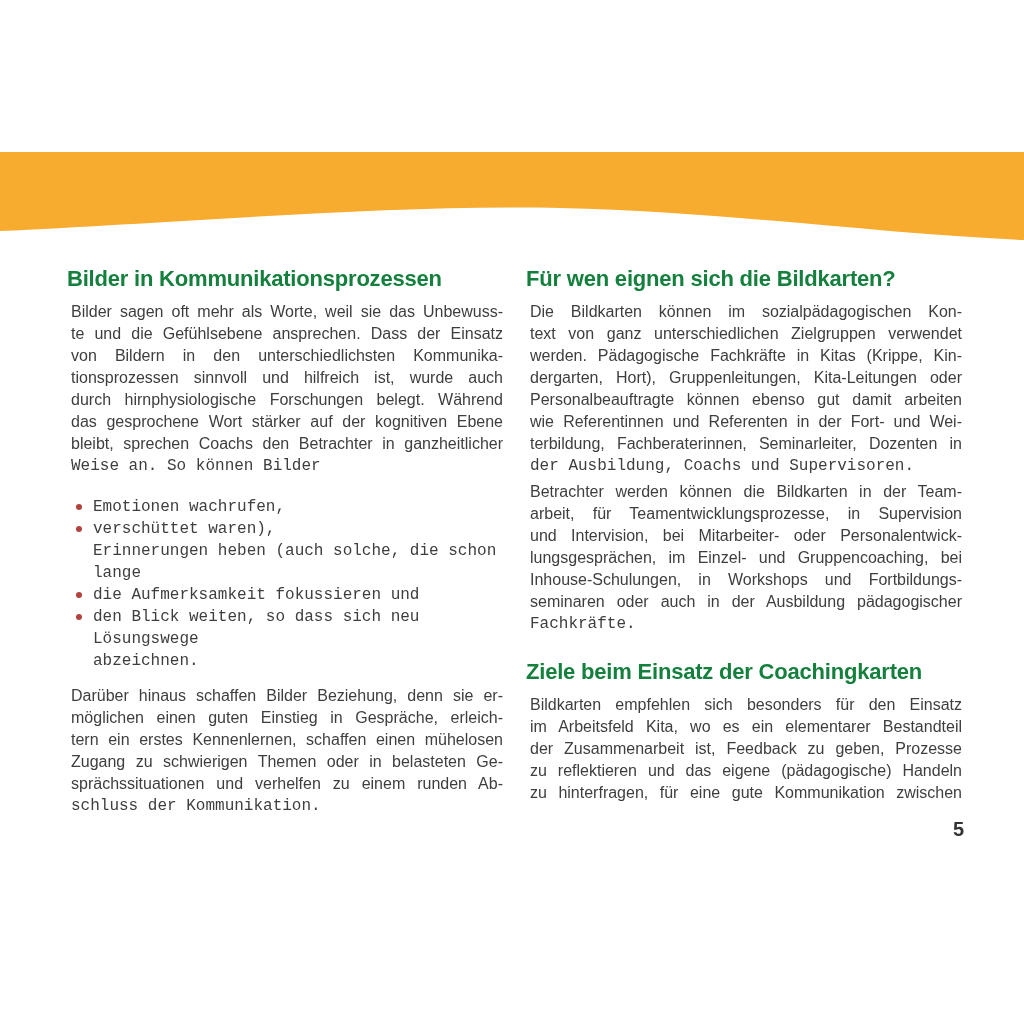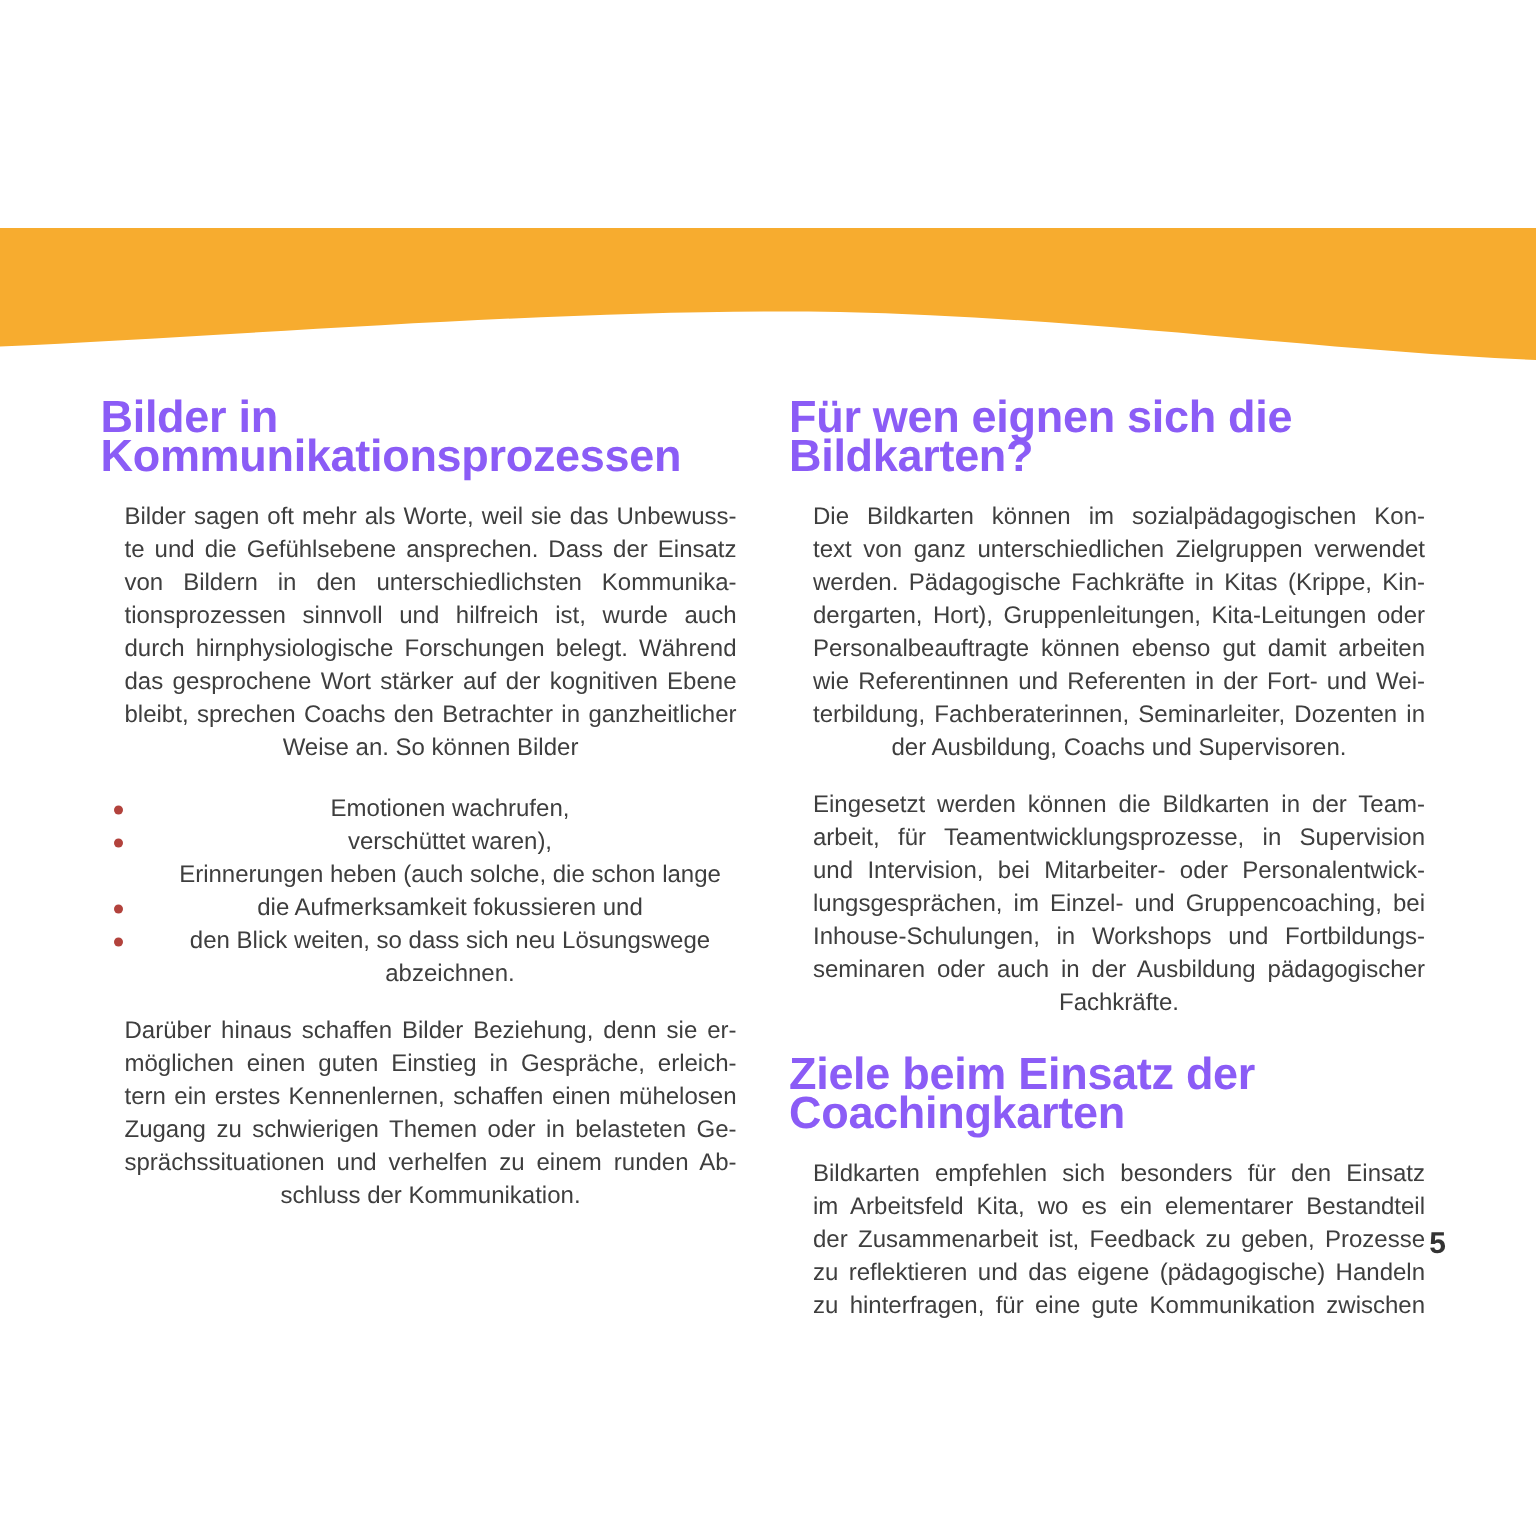--- a/index.html
+++ b/index.html
@@ -2,26 +2,26 @@
 <html><head>
 <meta charset="utf-8">
 <style>
   html,body{margin:0;padding:0;background:#ffffff;}
   .page{position:relative;width:1024px;height:1024px;background:#ffffff;overflow:hidden;
         font-family:"Liberation Sans",sans-serif;}
   .banner{position:absolute;top:152px;left:0;width:1024px;height:90px;display:block;}
   .col{position:absolute;top:266px;width:440px;color:#3e3e3e;font-size:16px;line-height:22px;}
   .col-left{left:67px;}
   .col-right{left:526px;}
-  .hd{margin:0 0 9px 0;font-size:30px;line-height:26px;font-weight:bold;color:#8b5cf6;
+  .hd{margin:0 0 9px 0;font-size:22px;line-height:26px;font-weight:bold;color:#15803d;
       letter-spacing:-0.2px;}
   .hd2{margin-top:24px;}
-  .para{margin:16px;}
+  .para{margin:4px;}
   .jl{text-align:justify;text-align-last:justify;white-space:nowrap;}
-  .pl{text-align:center;}
+  .pl{text-align:left;font-family:Liberation Mono, monospace;}
   .bullets{margin-top:19px;margin-bottom:13px;}
   .bitem{position:relative;padding-left:26px;}
   .dot{position:absolute;left:9px;top:8px;width:6px;height:6px;border-radius:50%;
        background:#b2423c;}
   .pagenum{position:absolute;top:818px;right:60px;font-size:20px;line-height:22px;
            font-weight:bold;color:#333333;}
 </style>
 </head>
 <body>
 
@@ -84,21 +84,21 @@
       <div class="jl">text von ganz unterschiedlichen Zielgruppen verwendet</div>
       <div class="jl">werden. Pädagogische Fachkräfte in Kitas (Krippe, Kin-</div>
       <div class="jl">dergarten, Hort), Gruppenleitungen, Kita-Leitungen oder</div>
       <div class="jl">Personalbeauftragte können ebenso gut damit arbeiten</div>
       <div class="jl">wie Referentinnen und Referenten in der Fort- und Wei-</div>
       <div class="jl">terbildung, Fachberaterinnen, Seminarleiter, Dozenten in</div>
       <div class="pl">der Ausbildung, Coachs und Supervisoren.</div>
     </div>
 
     <div class="para">
-      <div class="jl">Eingesetzt werden können die Bildkarten in der Team-</div>
+      <div class="jl">Betrachter werden können die Bildkarten in der Team-</div>
       <div class="jl">arbeit, für Teamentwicklungsprozesse, in Supervision</div>
       <div class="jl">und Intervision, bei Mitarbeiter- oder Personalentwick-</div>
       <div class="jl">lungsgesprächen, im Einzel- und Gruppencoaching, bei</div>
       <div class="jl">Inhouse-Schulungen, in Workshops und Fortbildungs-</div>
       <div class="jl">seminaren oder auch in der Ausbildung pädagogischer</div>
       <div class="pl">Fachkräfte.</div>
     </div>
 
     <h2 class="hd hd2">Ziele beim Einsatz der Coachingkarten</h2>
 

